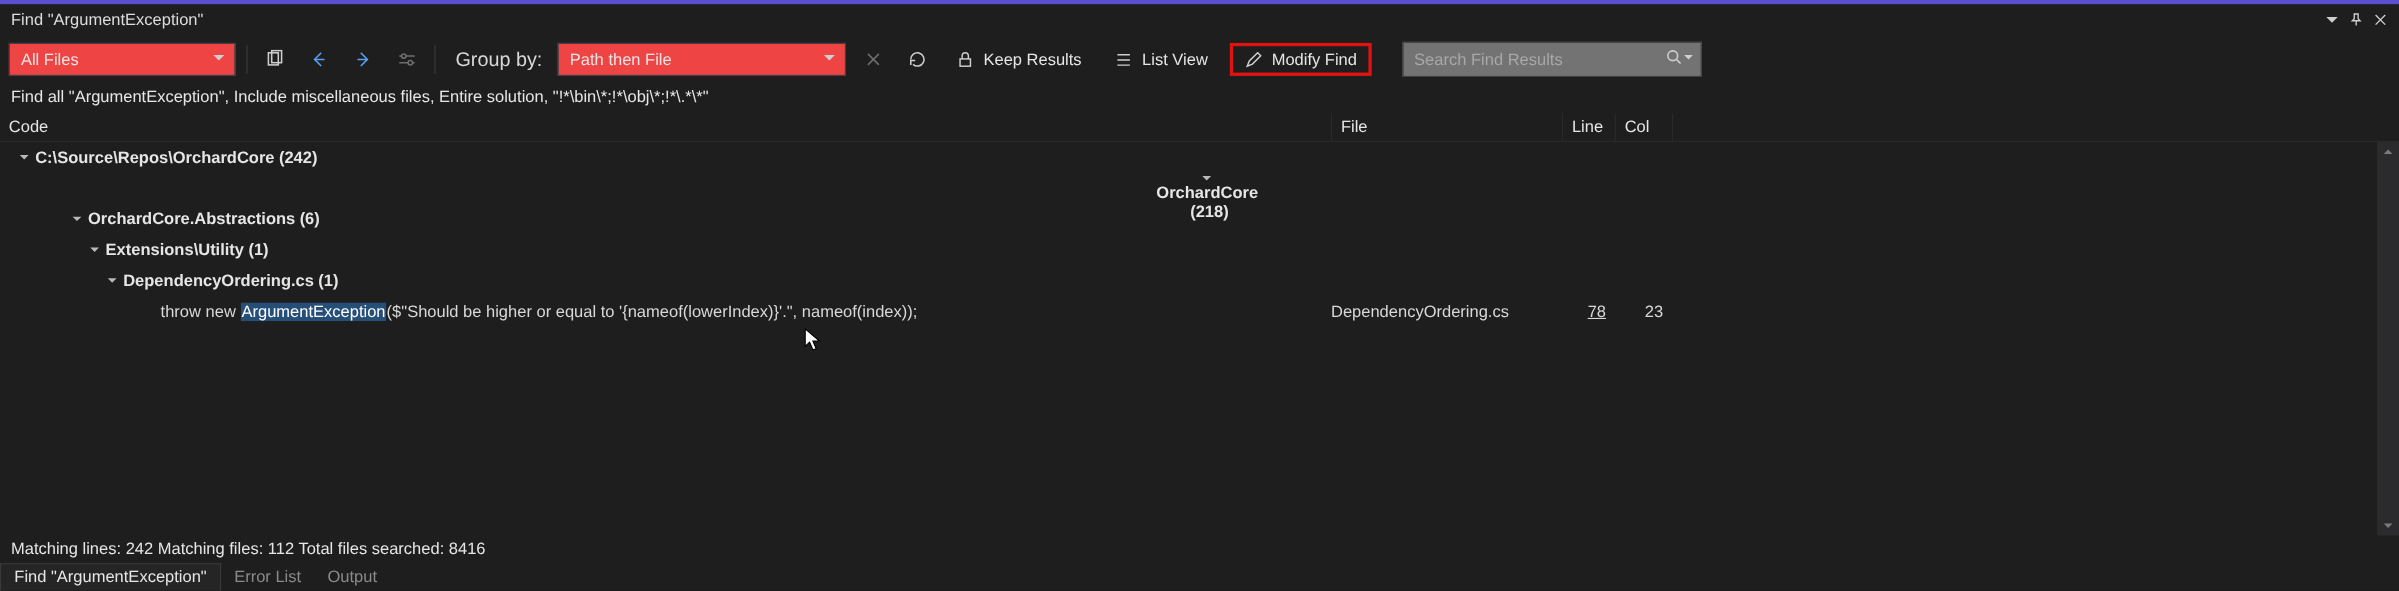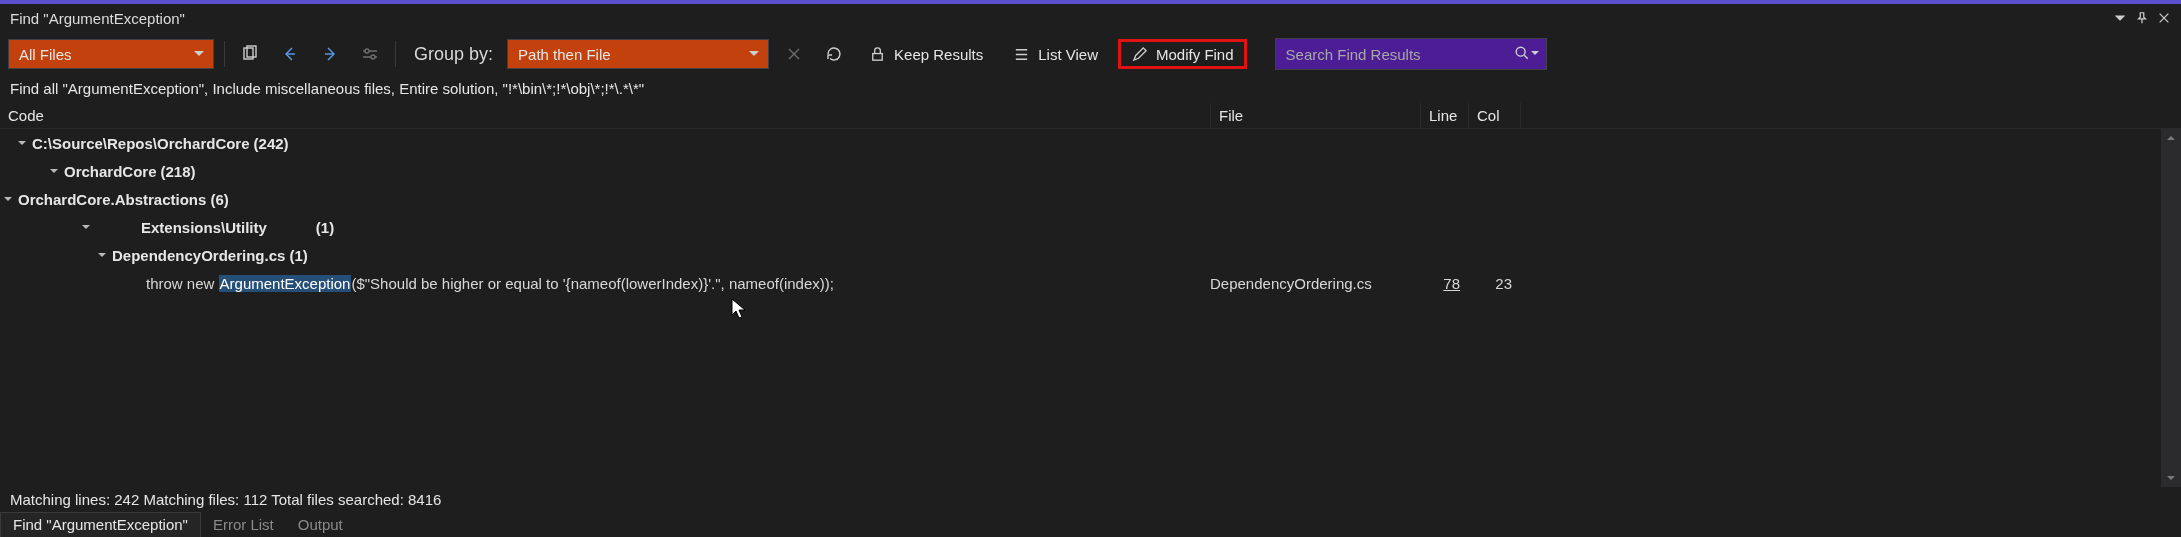--- a/index.html
+++ b/index.html
@@ -42,21 +42,21 @@
   .toolbar {
     display: flex;
     align-items: center;
     height: 44px;
     padding: 0 8px;
     gap: 10px;
     background: #1e1e1e;
   }
   .dropdown {
     display: flex; align-items: center; justify-content: space-between;
-    background: #c2410c;
+    background: #ef4444;
     border: 1px solid #3f3f45;
     height: 30px;
     padding: 0 8px 0 10px;
     color: #e6e6e6;
     font-size: 15px;
   }
   .dropdown.files { width: 206px; }
   .dropdown.groupby { width: 262px; }
   .chev { margin-left: 8px; }
   .chev svg { width: 12px; height: 12px; fill: #cfcfcf; }
@@ -74,21 +74,21 @@
     height: 30px; padding: 0 10px;
     color: #e6e6e6; font-size: 15px; cursor: pointer;
   }
   .tb-text-btn svg { width: 17px; height: 17px; stroke: #cfcfcf; fill: none; stroke-width: 1.4; }
   .modify-highlight {
     border: 3px solid #e11212;
     align-items: center;
   }
   .search-box {
     display: flex; align-items: center;
-    background: #4c1d95; border: 1px solid #3f3f45;
+    background: #737373; border: 1px solid #3f3f45;
     height: 32px; width: 272px; padding: 0 6px 0 10px;
     margin-left: 18px;
   }
   .search-box input {
     flex: 1; background: transparent; border: none; outline: none;
     color: #e6e6e6; font-size: 15px;
   }
   .search-box input::placeholder { color: #a8a8a8; }
   .search-box .mag svg { width: 16px; height: 16px; stroke: #cfcfcf; fill: none; stroke-width: 1.6; }
   .search-box .dd svg { width: 10px; height: 10px; fill: #cfcfcf; }
@@ -310,39 +310,39 @@
 
       <div class="tree-row bold" style="padding-left: 14px;">
           <span class="tw">
             <svg viewBox="0 0 10 10">
               <path d="M1 3l4 4 4-4z"></path>
             </svg>
           </span>
           <span class="txt">C:\Source\Repos\OrchardCore</span>
           <span class="count">  (242)</span>
         </div>
-        <div class="tree-row bold" style="padding-left: 46px;">
+        <div class="tree-row bold" style="padding-left: 34px; flex-direction: column;">
           <span class="tw">
             <svg viewBox="0 0 10 10">
               <path d="M1 3l4 4 4-4z"></path>
             </svg>
           </span>
           <span class="txt">OrchardCore</span>
           <span class="count">  (218)</span>
         </div>
-        <div class="tree-row bold" style="">
+        <div class="tree-row bold" style="padding-left: 62px;">
           <span class="tw">
             <svg viewBox="0 0 10 10">
               <path d="M1 3l4 4 4-4z"></path>
             </svg>
           </span>
           <span class="txt">OrchardCore.Abstractions</span>
           <span class="count">  (6)</span>
         </div>
-        <div class="tree-row bold" style="padding-left: 78px; gap: 45px;">
+        <div class="tree-row bold" style="padding-left: 78px;">
           <span class="tw">
             <svg viewBox="0 0 10 10">
               <path d="M1 3l4 4 4-4z"></path>
             </svg>
           </span>
           <span class="txt">Extensions\Utility</span>
           <span class="count">  (1)</span>
         </div>
         <div class="tree-row bold" style="padding-left: 94px;">
           <span class="tw">

